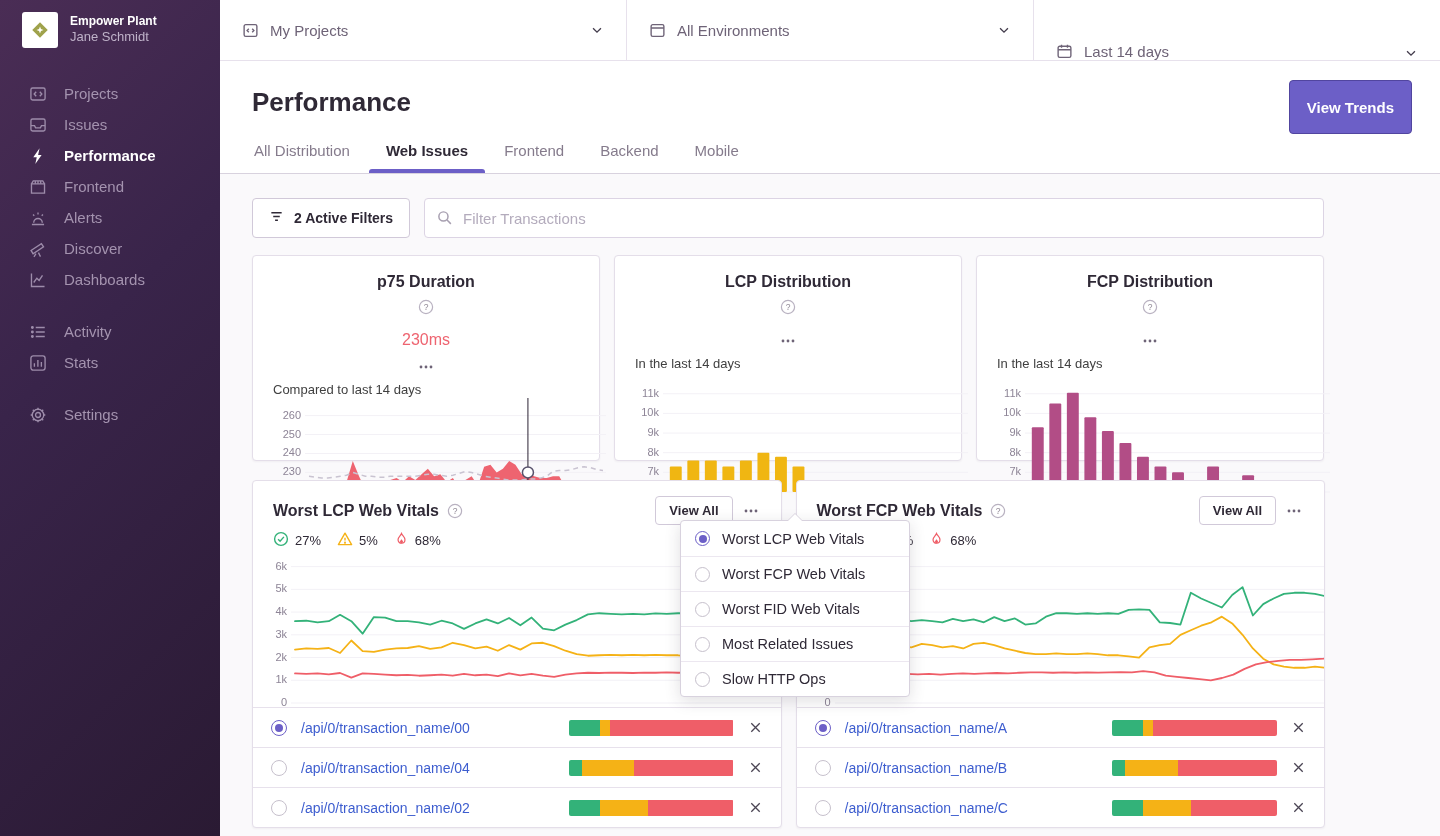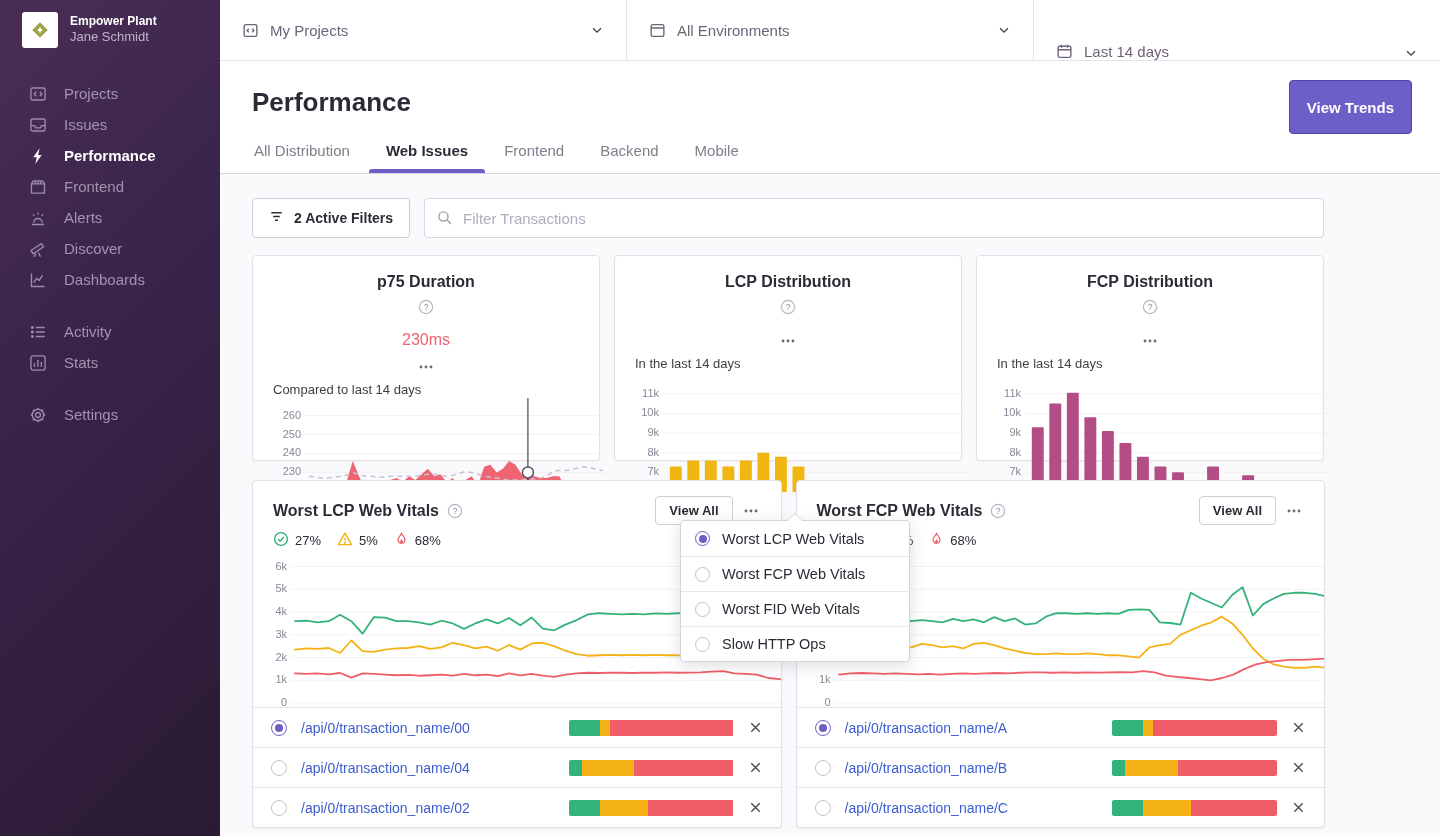--- a/index.html
+++ b/index.html
@@ -666,17 +666,21 @@
     <div class="menu-item">
       <span class="radio"></span>
       <span>Worst FCP Web Vitals</span>
     </div>
     <div class="menu-item">
       <span class="radio"></span>
       <span>Worst FID Web Vitals</span>
     </div>
     <div class="menu-item">
       <span class="radio"></span>
+      <span>Most Related Issues</span>
+    </div>
+    <div class="menu-item">
+      <span class="radio"></span>
       <span>Slow HTTP Ops</span>
     </div>
   </div>
 
 </div>
 
 </body></html>

